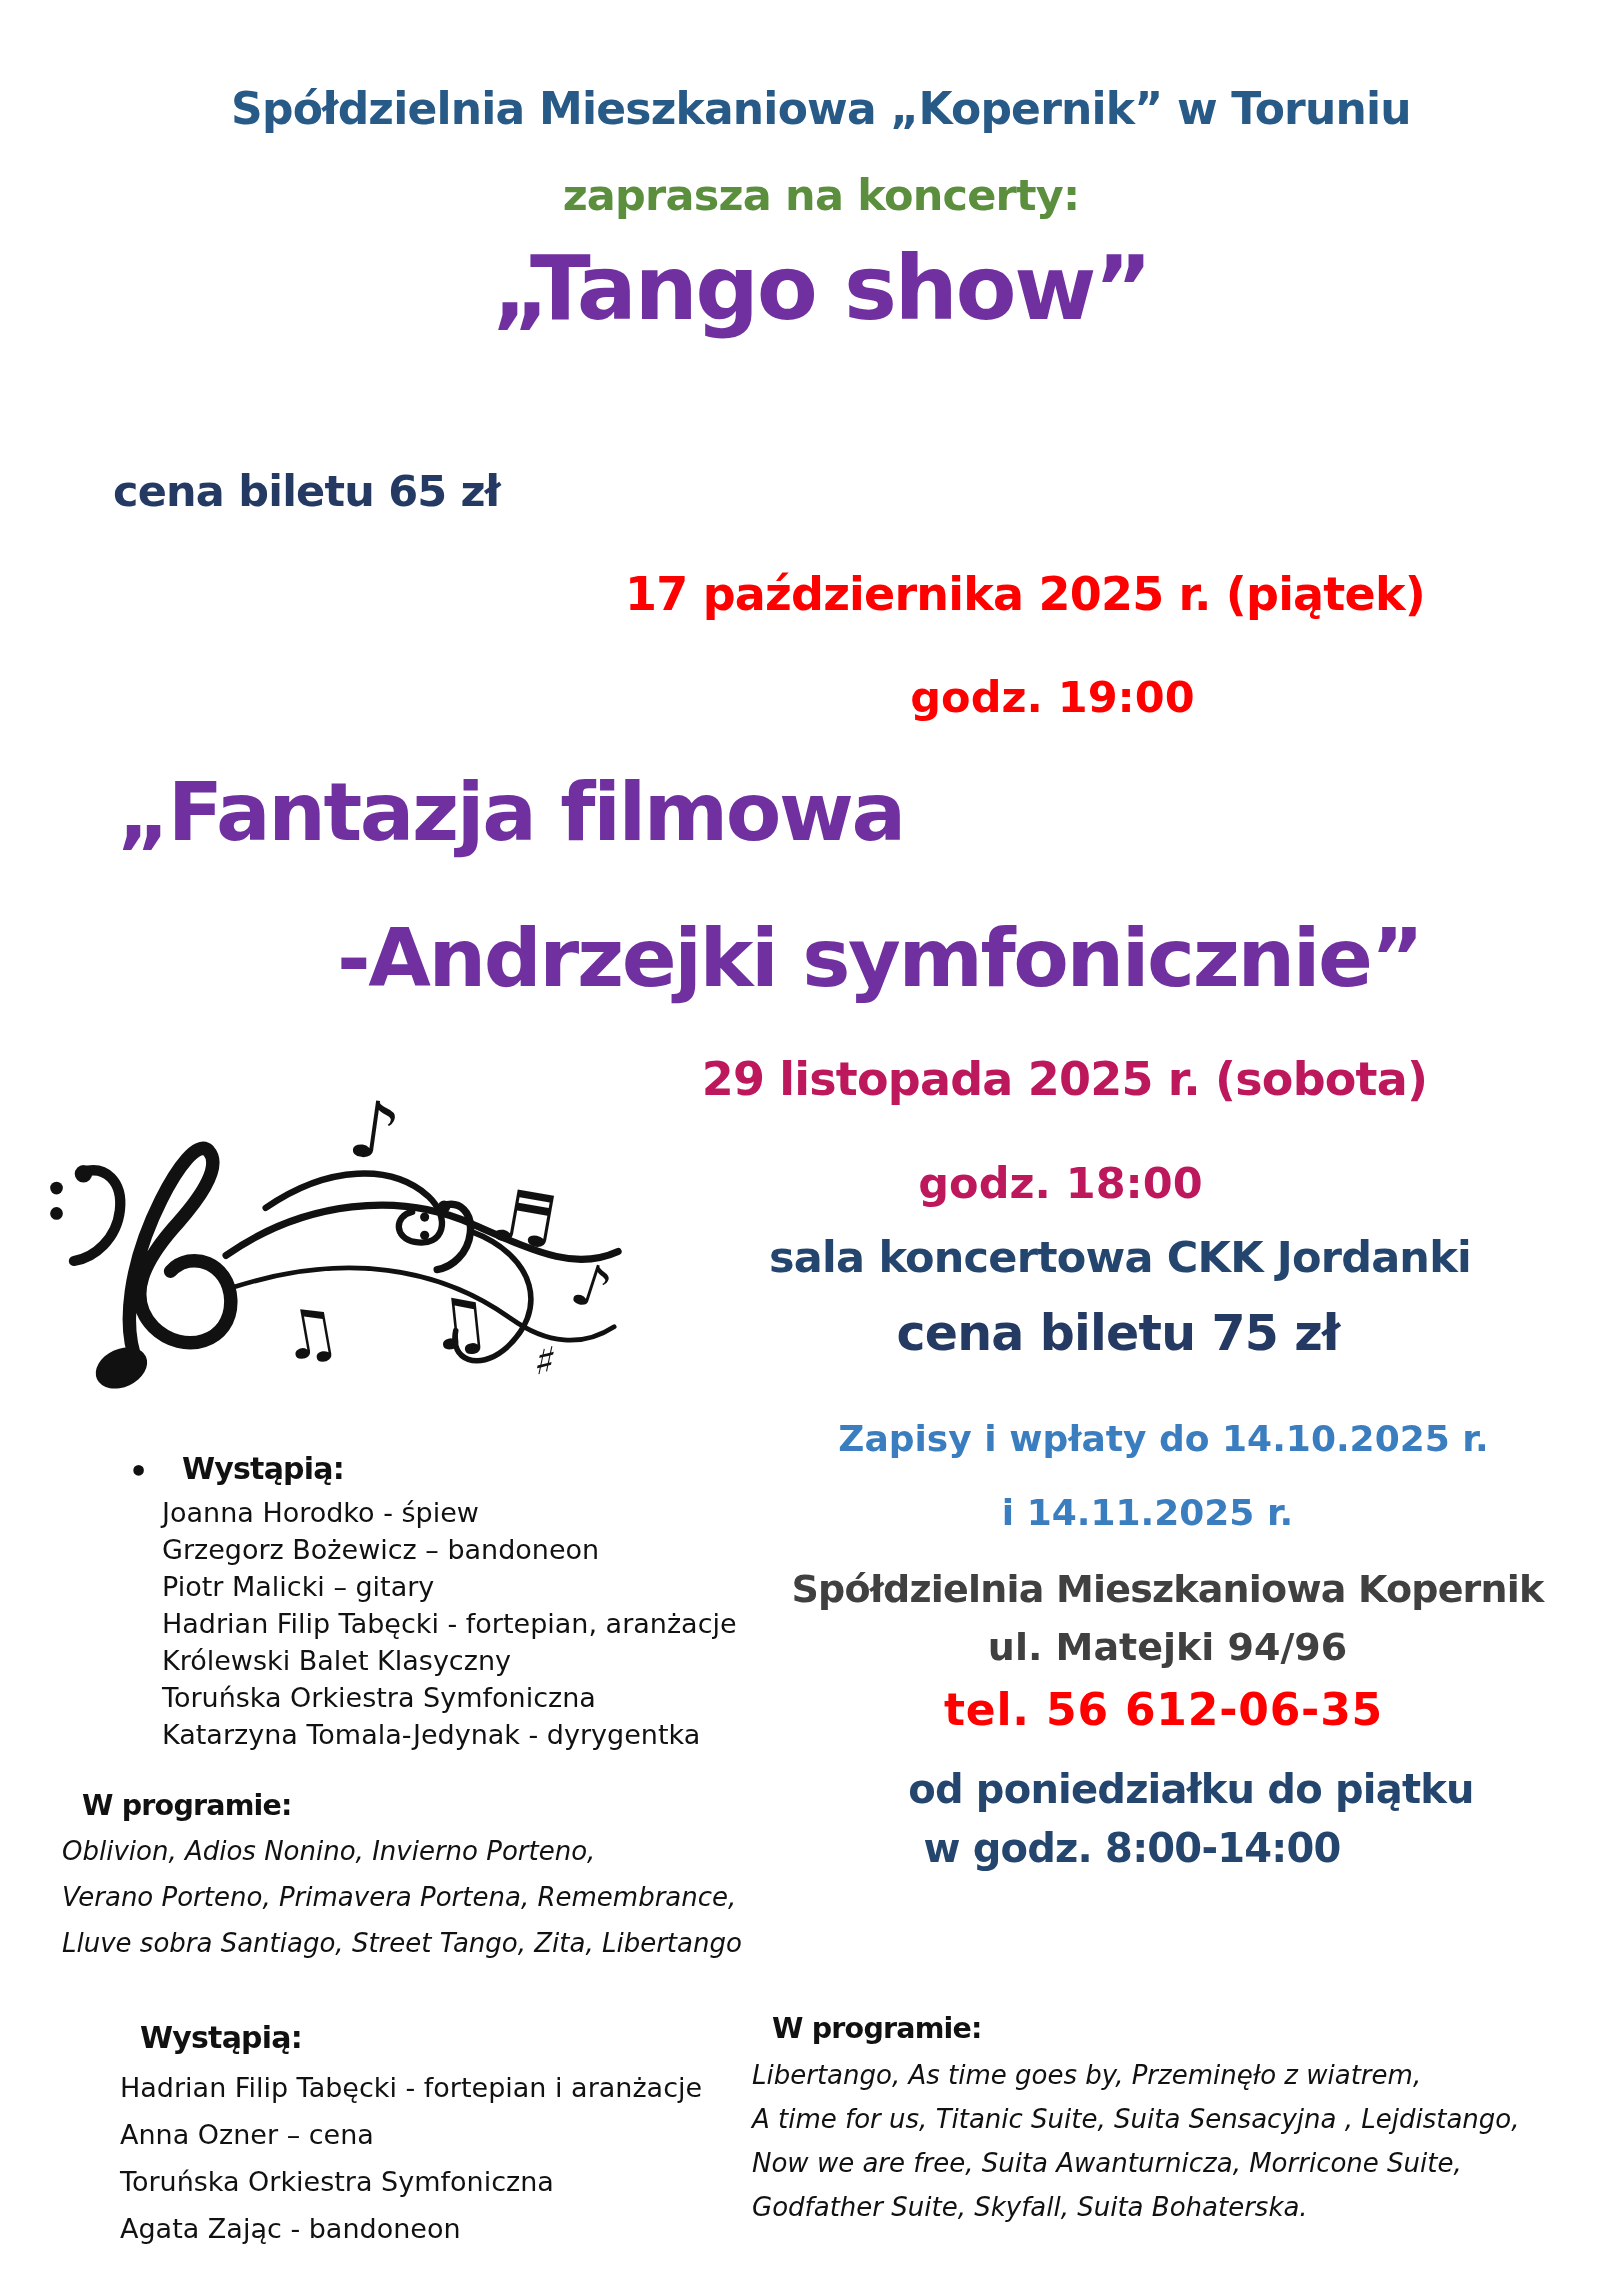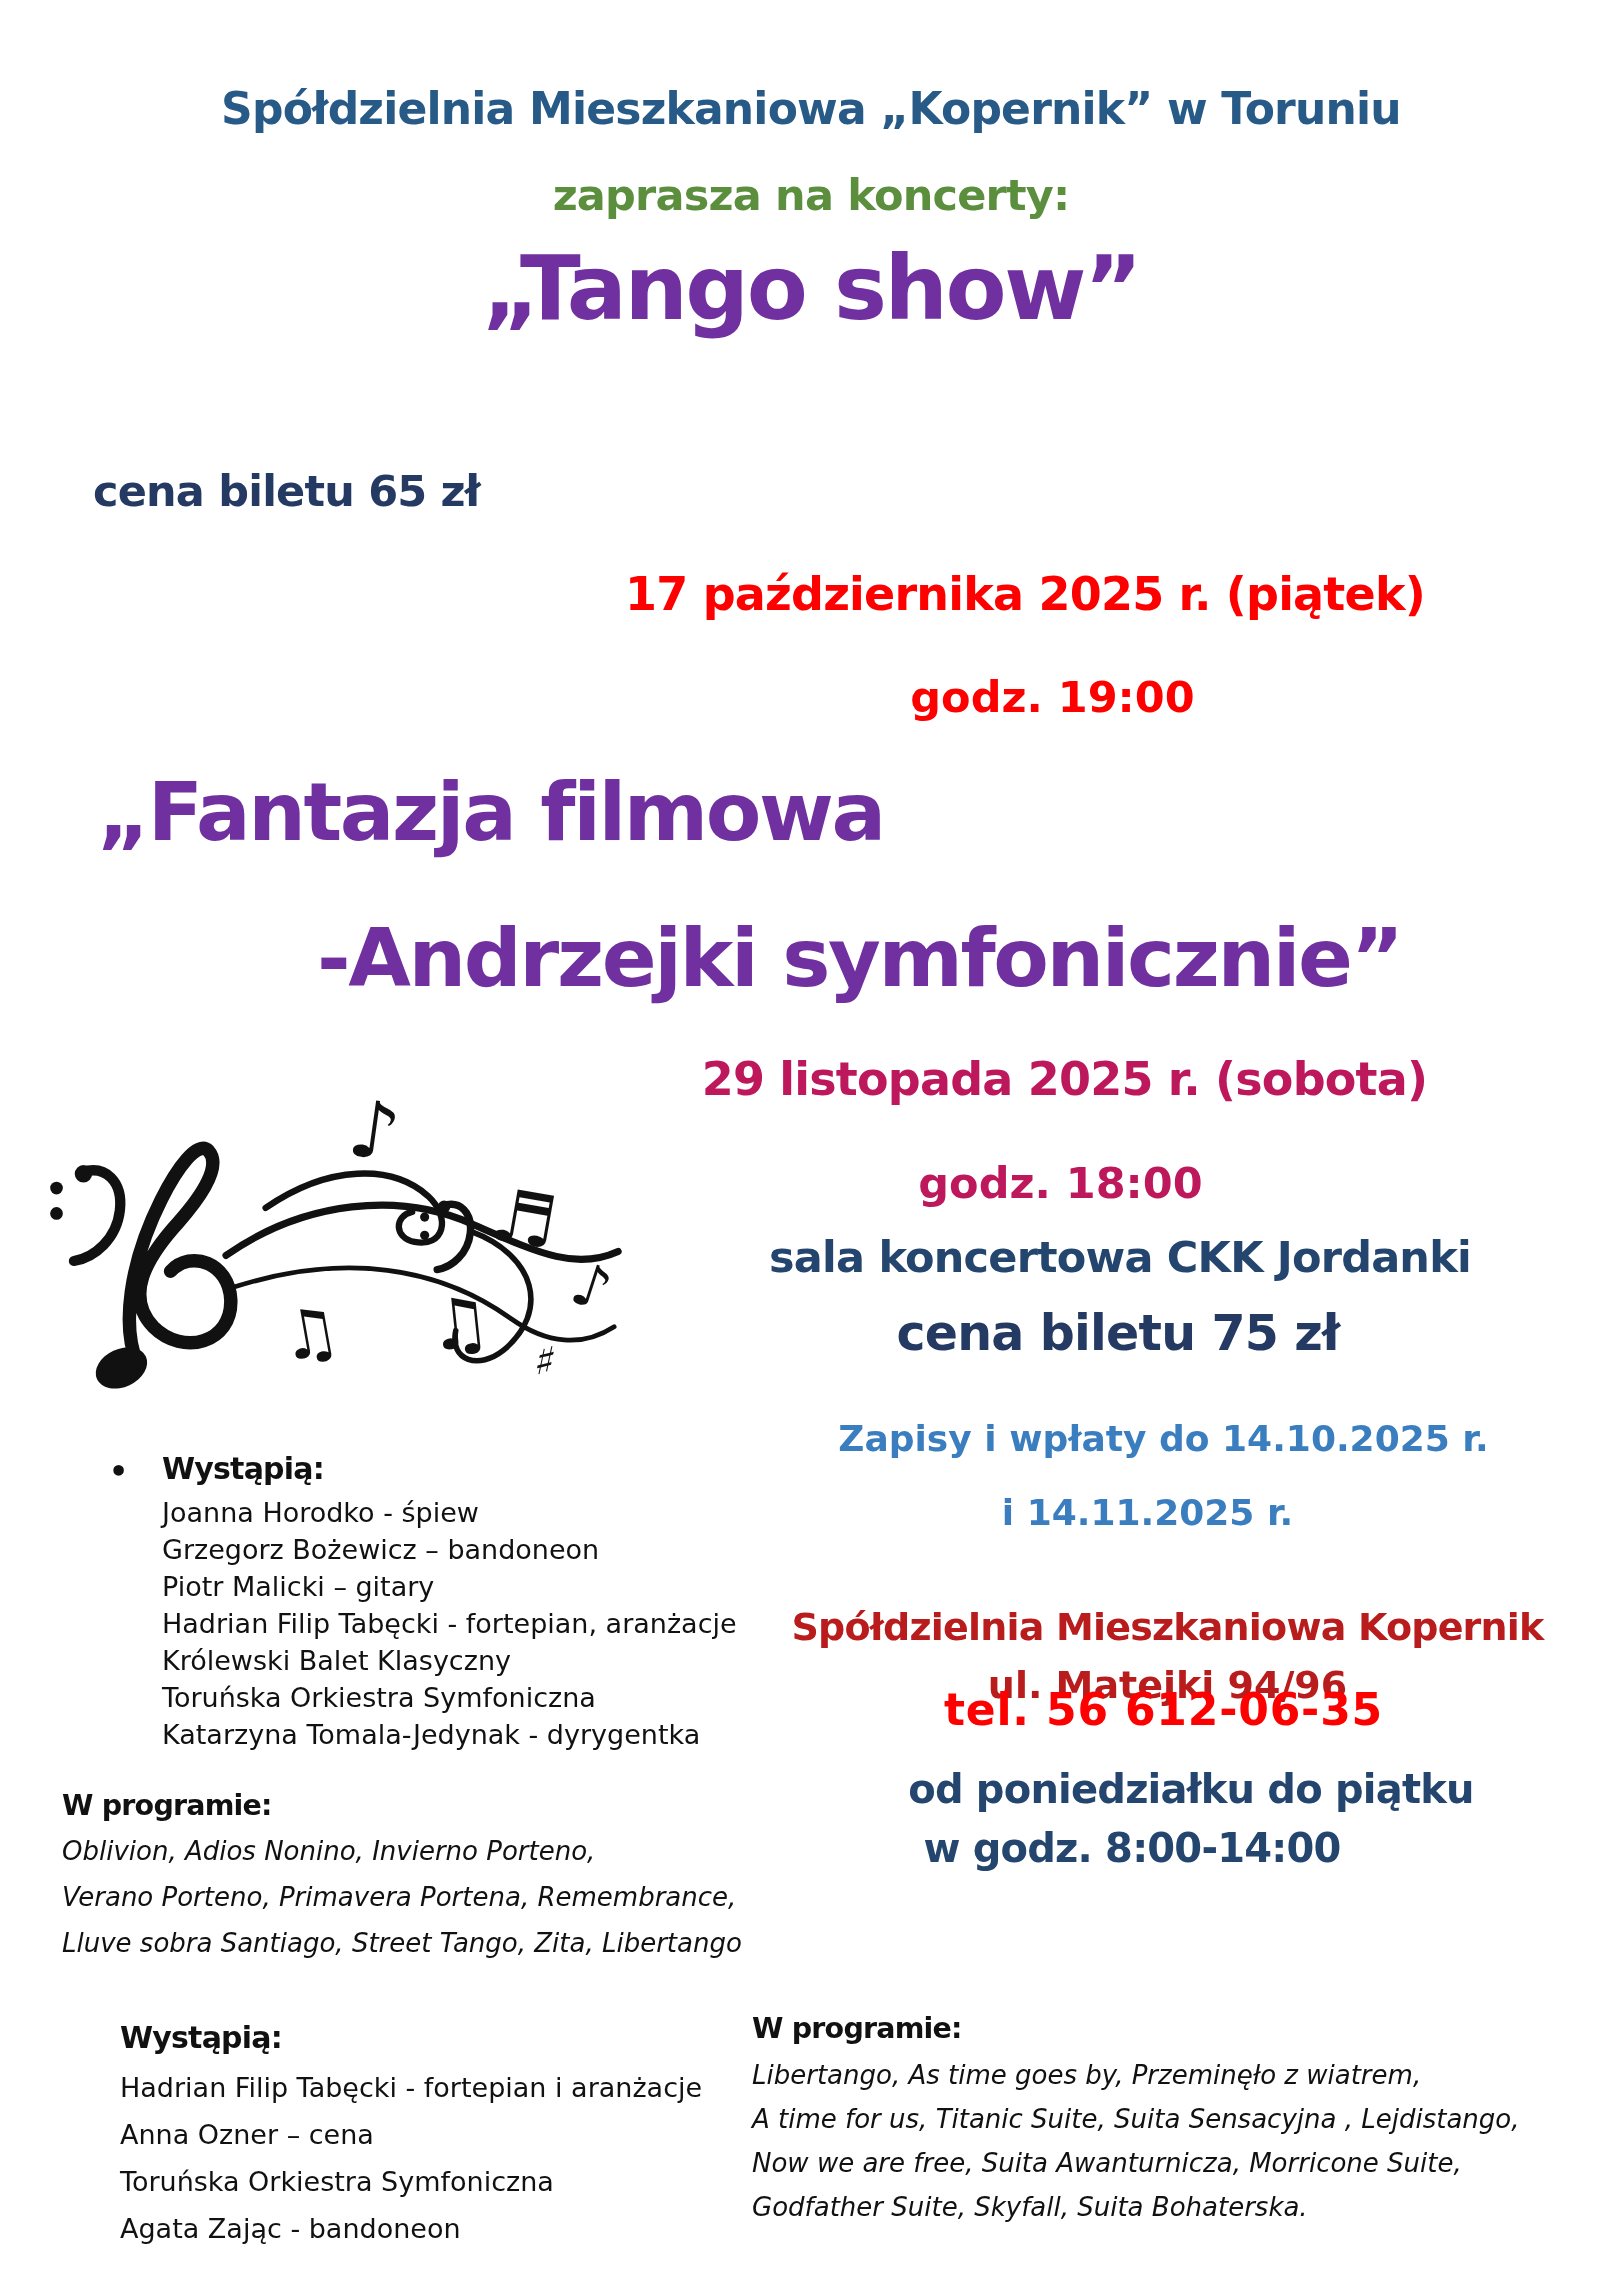--- a/index.html
+++ b/index.html
@@ -5,29 +5,29 @@
   html,body{margin:0;padding:0;background:#888;}
   .poster{
     position:relative;
     width:1622px;height:2295px;
     background:#ffffff;
     overflow:hidden;
     font-family:"DejaVu Sans", sans-serif;
   }
   .line{position:absolute;white-space:nowrap;}
   .center{left:0;right:0;text-align:center;}
-  .b{font-weight:bold;}
+  .b{font-weight:bold;padding-left:20px;}
 
   
   .navy-title{color:#285a87;}
   .navy{color:#243a63;}
   .navy-info{color:#24456e;}
   .green-invite{color:#5b8f3e;}
   .green-date{color:#be185d;}
-  .green-contact{color:#b91c1c;margin-top:38px;}
+  .green-contact{color:#404040;}
   .purple{color:#7030a0;}
   .red{color:#ff0000;}
   .blue{color:#3b7ec0;}
 
   
   .org-title{top:83px;font-size:44px;letter-spacing:-0.8px;}
   .invite{top:170px;font-size:43px;letter-spacing:-0.8px;}
   .tango{top:236px;font-size:89px;letter-spacing:-2.4px;}
 
   .price1{left:93px;top:466px;font-size:43px;letter-spacing:-0.8px;}

